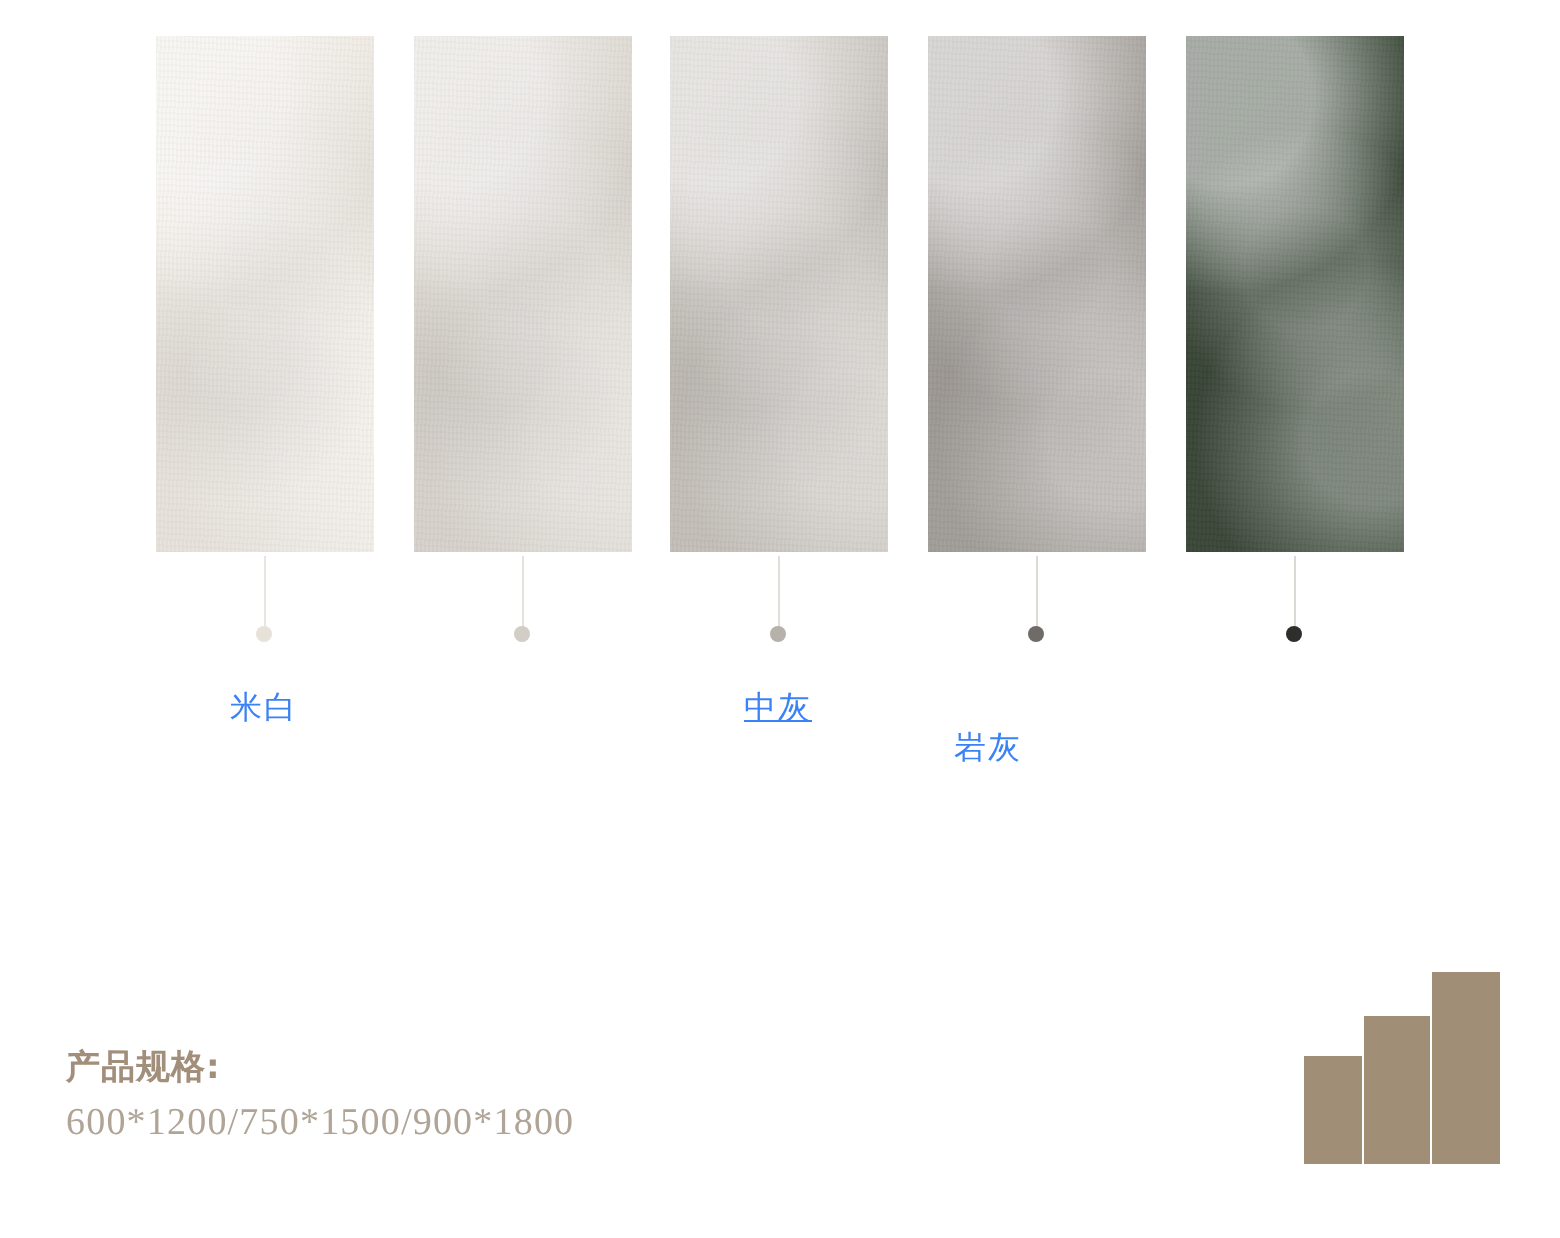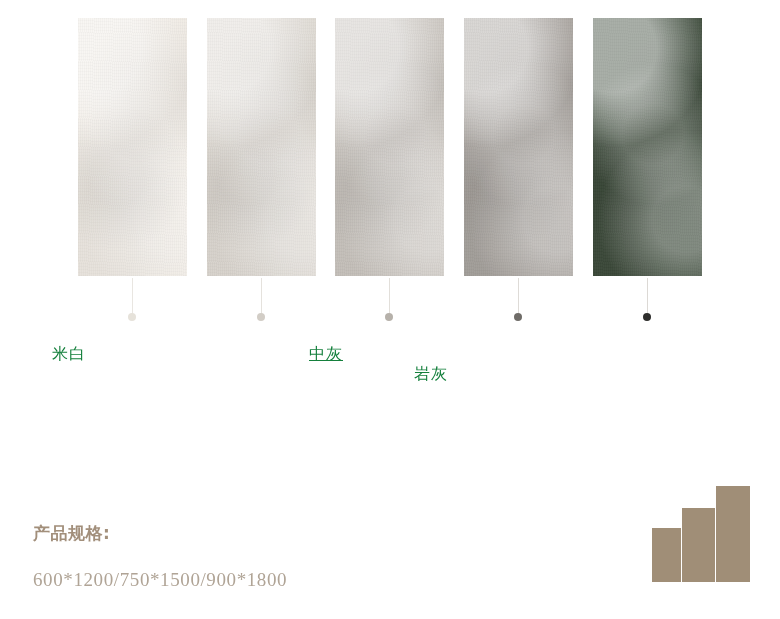--- a/index.html
+++ b/index.html
@@ -84,41 +84,41 @@
     top: 313px;
     width: 8px;
     height: 8px;
     border-radius: 50%;
   }
 
   .swatch-label {
     position: absolute;
     top: 344px;
     width: 160px;
-    text-align: left;
+    text-align: center;
     font-size: 16px;
-    color: #15803d;
+    color: #3b82f6;
     letter-spacing: 1px;
     font-family: "DejaVu Sans", "Liberation Sans", sans-serif;
     white-space: nowrap;
   }
 
   
   .spec-block {
     position: absolute;
     left: 33px;
     top: 522px;
   }
 
   .spec-title {
     font-size: 17px;
     font-weight: bold;
     color: #a28f7b;
     letter-spacing: 0.5px;
-    margin: 0 0 24px 0;
+    margin: 0 0 6px 0;
     font-family: "DejaVu Sans", "Liberation Sans", sans-serif;
   }
 
   .spec-value {
     font-size: 19px;
     color: #b0a496;
     letter-spacing: 0.6px;
     margin: 0;
     font-family: Liberation Serif, serif;
   }

